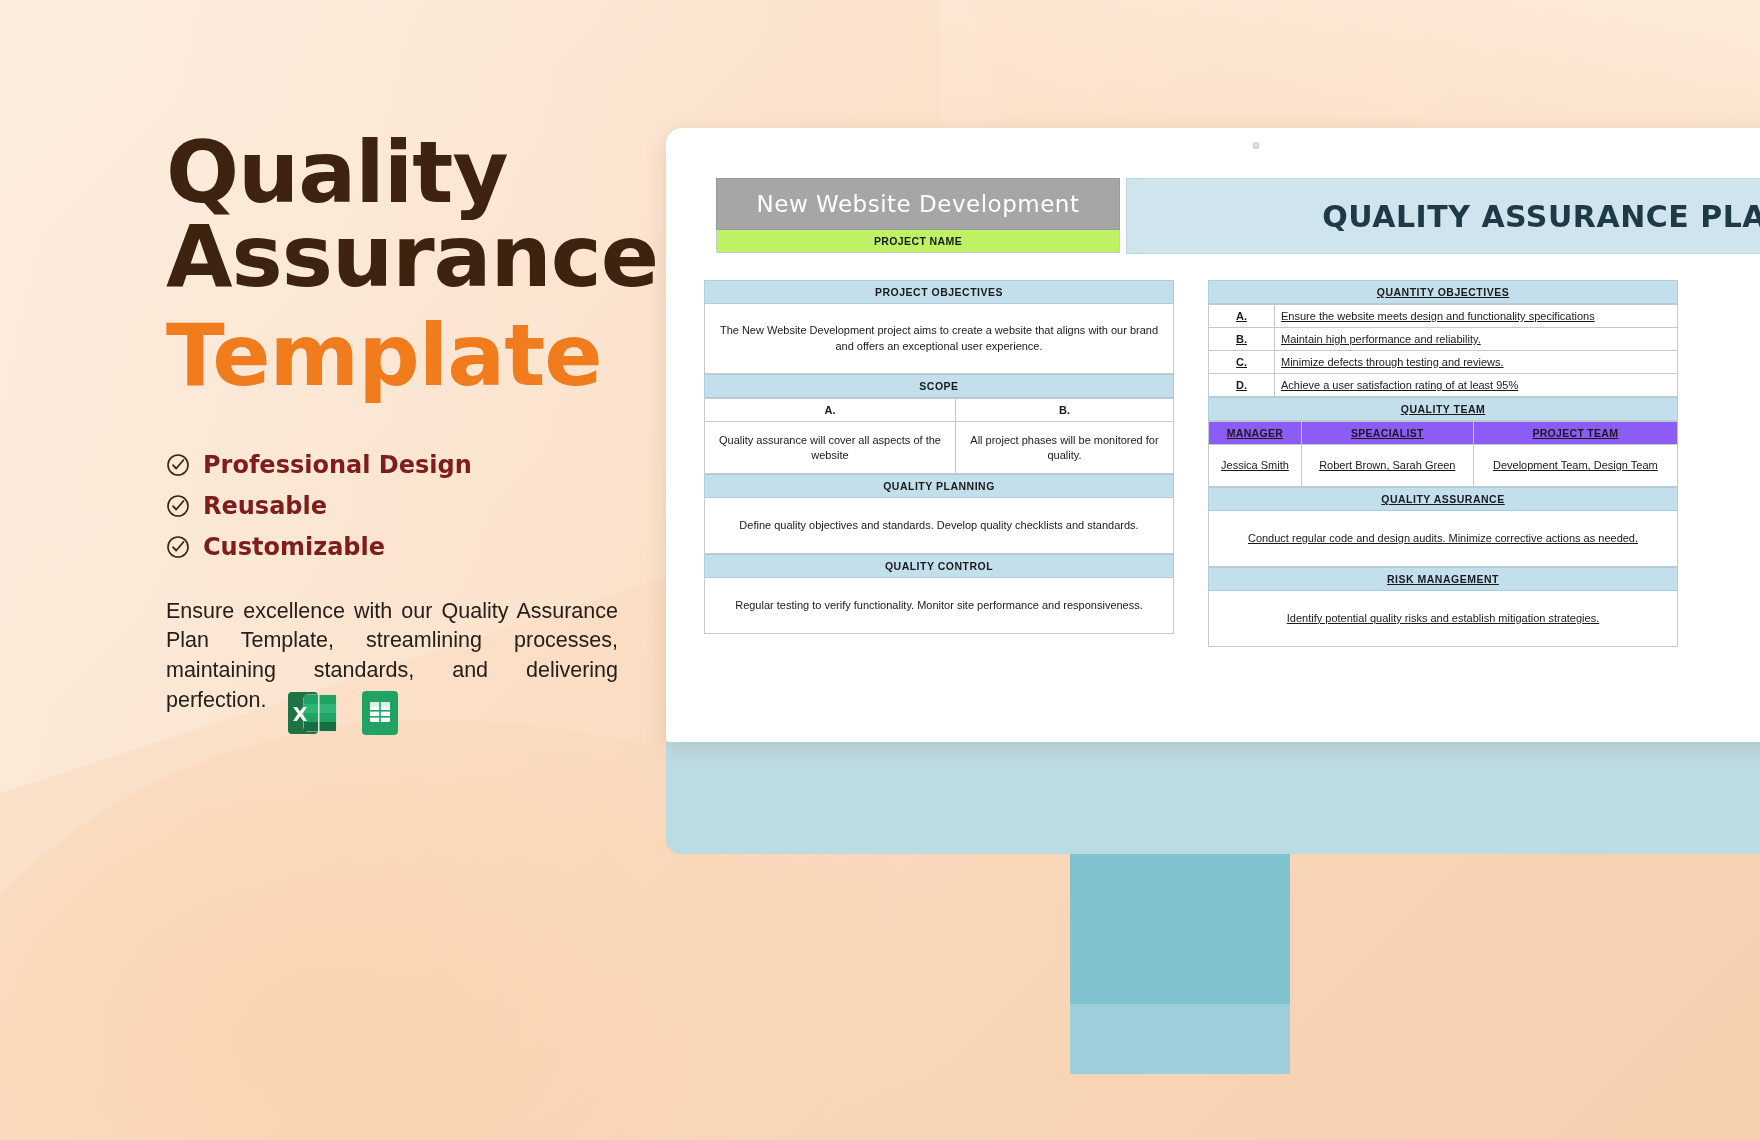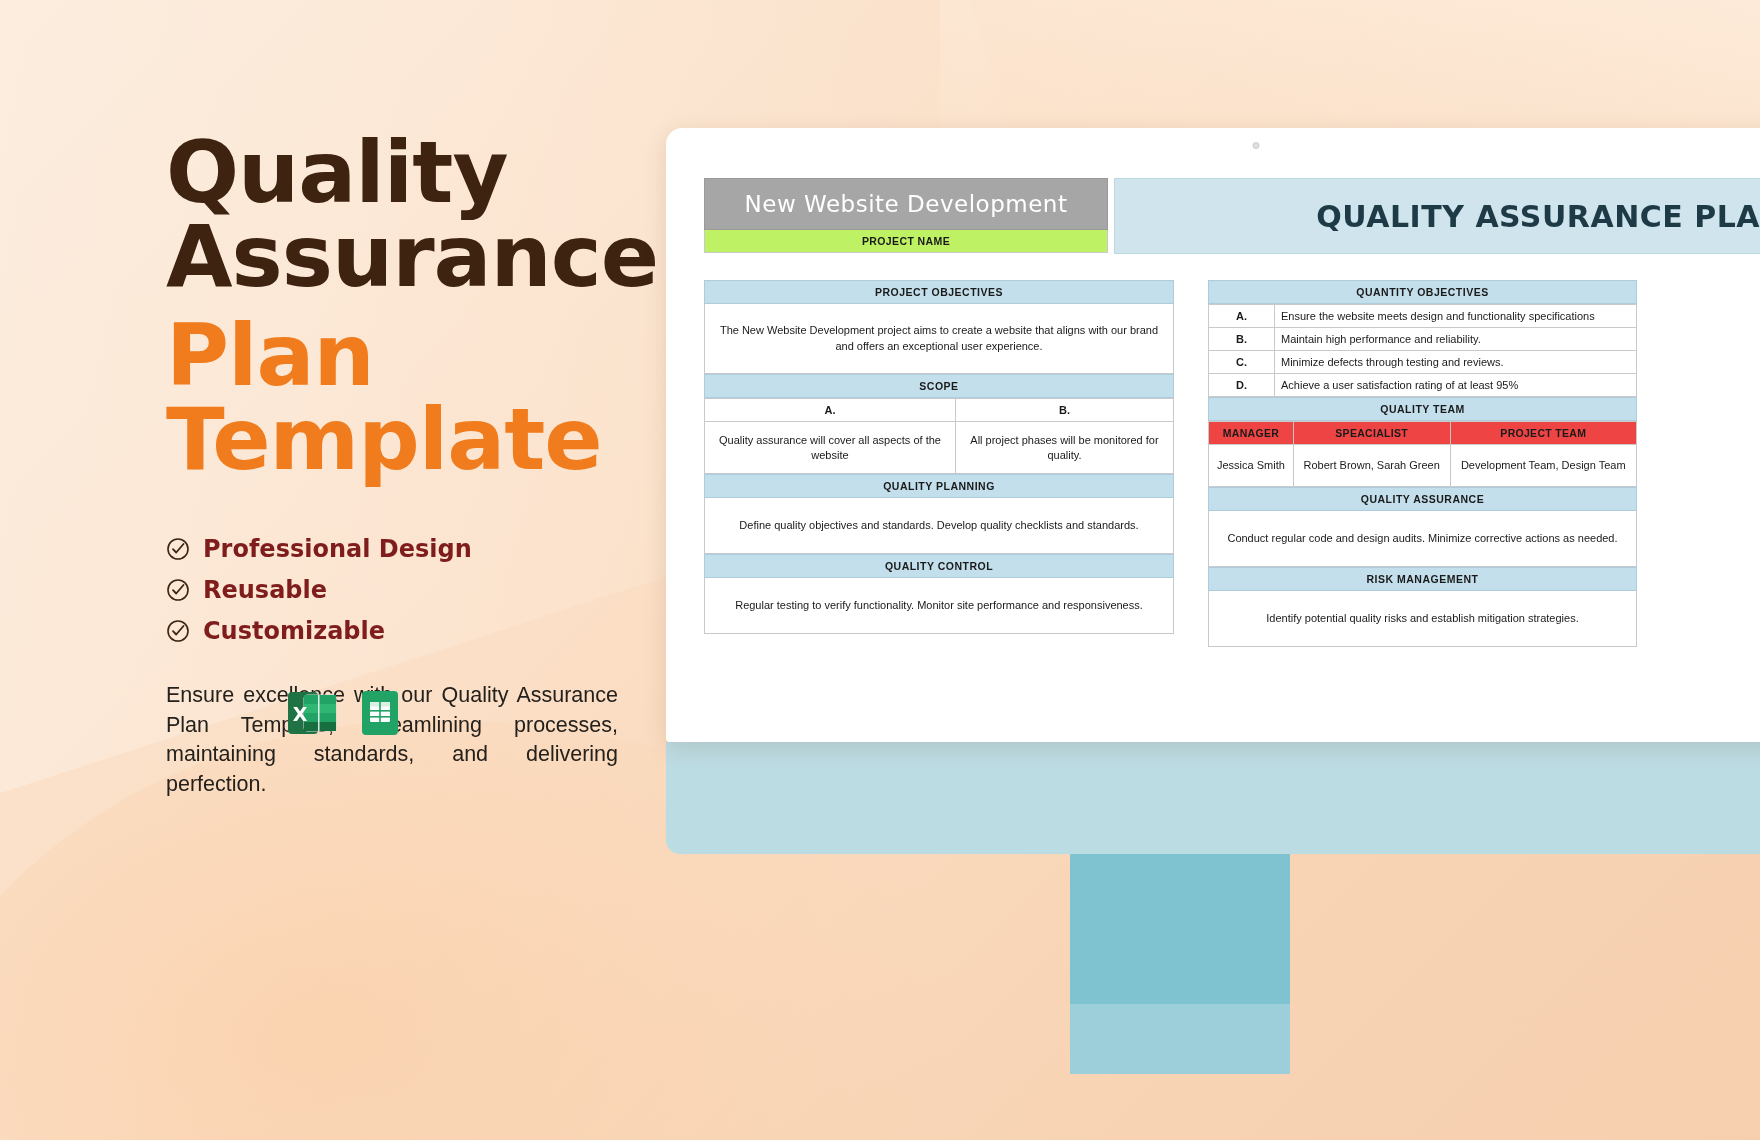--- a/index.html
+++ b/index.html
@@ -137,21 +137,21 @@
   }
   .sheet-inner {
     padding: 14px 0 0 16px;
     width: 1300px;
   }
   .top-row {
     display: flex;
     align-items: stretch;
     gap: 6px;
   }
-  .project-name-box { width: 404px; }
+  .project-name-box { width: 404px; margin-left: 12px; }
   .pn-title {
     height: 52px;
     background: #a6a6a6;
     color: #ffffff;
     display: flex; align-items: center; justify-content: center;
     font-family: "DejaVu Sans", sans-serif;
     font-size: 23px;
     letter-spacing: 0.5px;
     border: 1px solid #9a9a9a;
   }
@@ -177,21 +177,21 @@
     padding: 0 10px;
     min-height: 76px;
   }
 
   .grid {
     display: flex;
     gap: 34px;
     margin-top: 26px;
   }
   .col { width: 470px; }
-  .col-right { width: 429px; }
+  .col-right { width: 470px; text-decoration: underline; }
 
   .block { margin-bottom: 0; border-radius: 29px; }
   .block-header {
     background: #c3dfec;
     border: 1px solid #aecddc;
     text-align: center;
     font-weight: bold;
     font-size: 10.5px;
     letter-spacing: 0.5px;
     padding: 5px 0;
@@ -232,21 +232,21 @@
     padding: 5px 0;
   }
   .scope-body td {
     text-align: center;
     height: 52px;
     line-height: 1.35;
   }
   .team-head th {
     text-align: center;
     font-weight: bold;
-    background: #ef4444;
+    background: #8b5cf6;
     padding: 5px 2px;
     font-size: 10.5px;
     letter-spacing: 0.3px;
   }
   .team-body td {
     text-align: center;
     height: 42px;
     line-height: 1.35;
   }
 </style>
@@ -256,21 +256,20 @@
 <div class="bg-blob-a"></div>
 <div class="bg-blob-c"></div>
 <div class="bg-blob-b"></div>
 
 <div class="left-panel">
   <div class="headline">
     <span class="line">Quality</span>
     <span class="line">Assurance</span>
   </div>
   <div class="headline headline-block-2">
-    <span class="line orange">Plan</span>
     <span class="line orange">Template</span>
   </div>
 
   <div class="feature-list">
     <div class="feature-row">
       <span class="check-icon">
         <svg viewBox="0 0 24 24" width="24" height="24">
             <circle cx="12" cy="12" r="10" fill="none" stroke="#3d2310" stroke-width="1.6"></circle>
             <path d="M7 12.2l3.2 3.3L17.5 7" fill="none" stroke="#3d2310" stroke-width="1.8" stroke-linecap="round" stroke-linejoin="round"></path>
           </svg>

